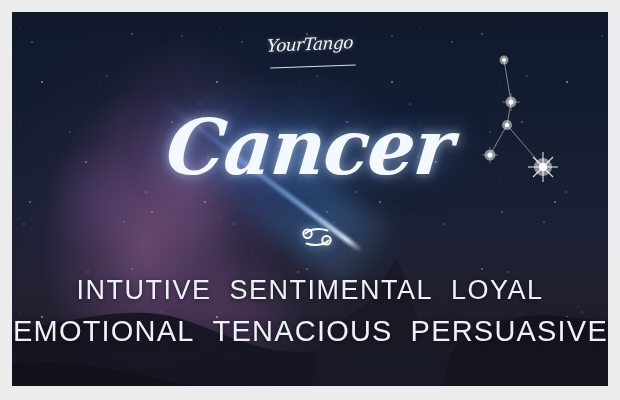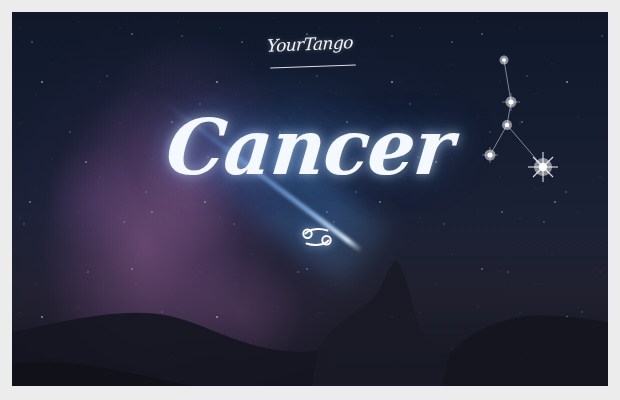--- a/index.html
+++ b/index.html
@@ -313,15 +313,23 @@
       <svg viewBox="0 0 36 34" aria-hidden="true">
         <g fill="none" stroke="#ffffff" stroke-width="2" stroke-linecap="round">
           <path d="M6.5,13.5 C11,8.5 21,8 28.5,10.5"></path>
           <circle cx="8.5" cy="13.8" r="4.2"></circle>
           <path d="M29.5,20.5 C25,25.5 15,26 7.5,23.5"></path>
           <circle cx="27.5" cy="20.2" r="4.2"></circle>
         </g>
       </svg>
     </div>
 
+    <div id="traits">
+      <div class="trait-line" id="trait-line-1">
+        <span class="word">INTUTIVE</span><span class="gap"></span><span class="word">SENTIMENTAL</span><span class="gap"></span><span class="word">LOYAL</span>
+      </div>
+      <div class="trait-line" id="trait-line-2">
+        <span class="word">EMOTIONAL</span><span class="gap"></span><span class="word">TENACIOUS</span><span class="gap"></span><span class="word">PERSUASIVE</span>
+      </div>
+    </div>
 
   </div>
 </div>
 
 </body></html>

